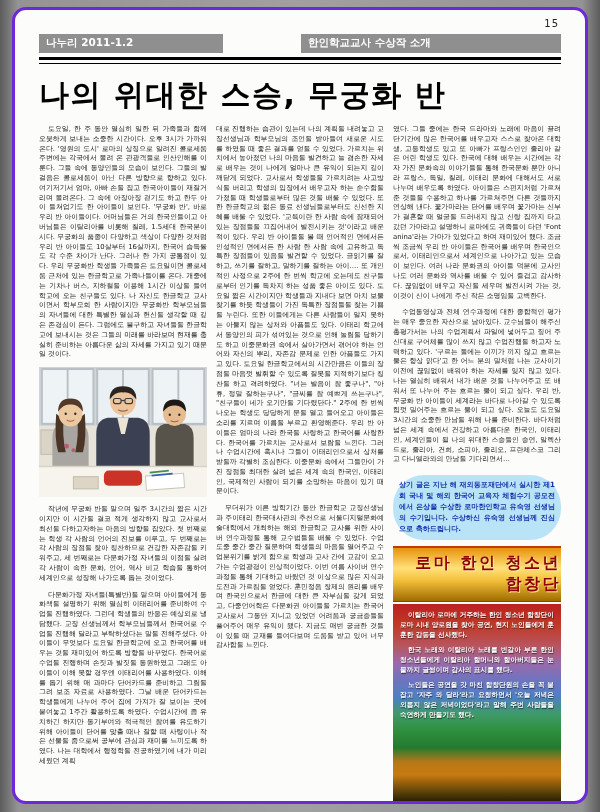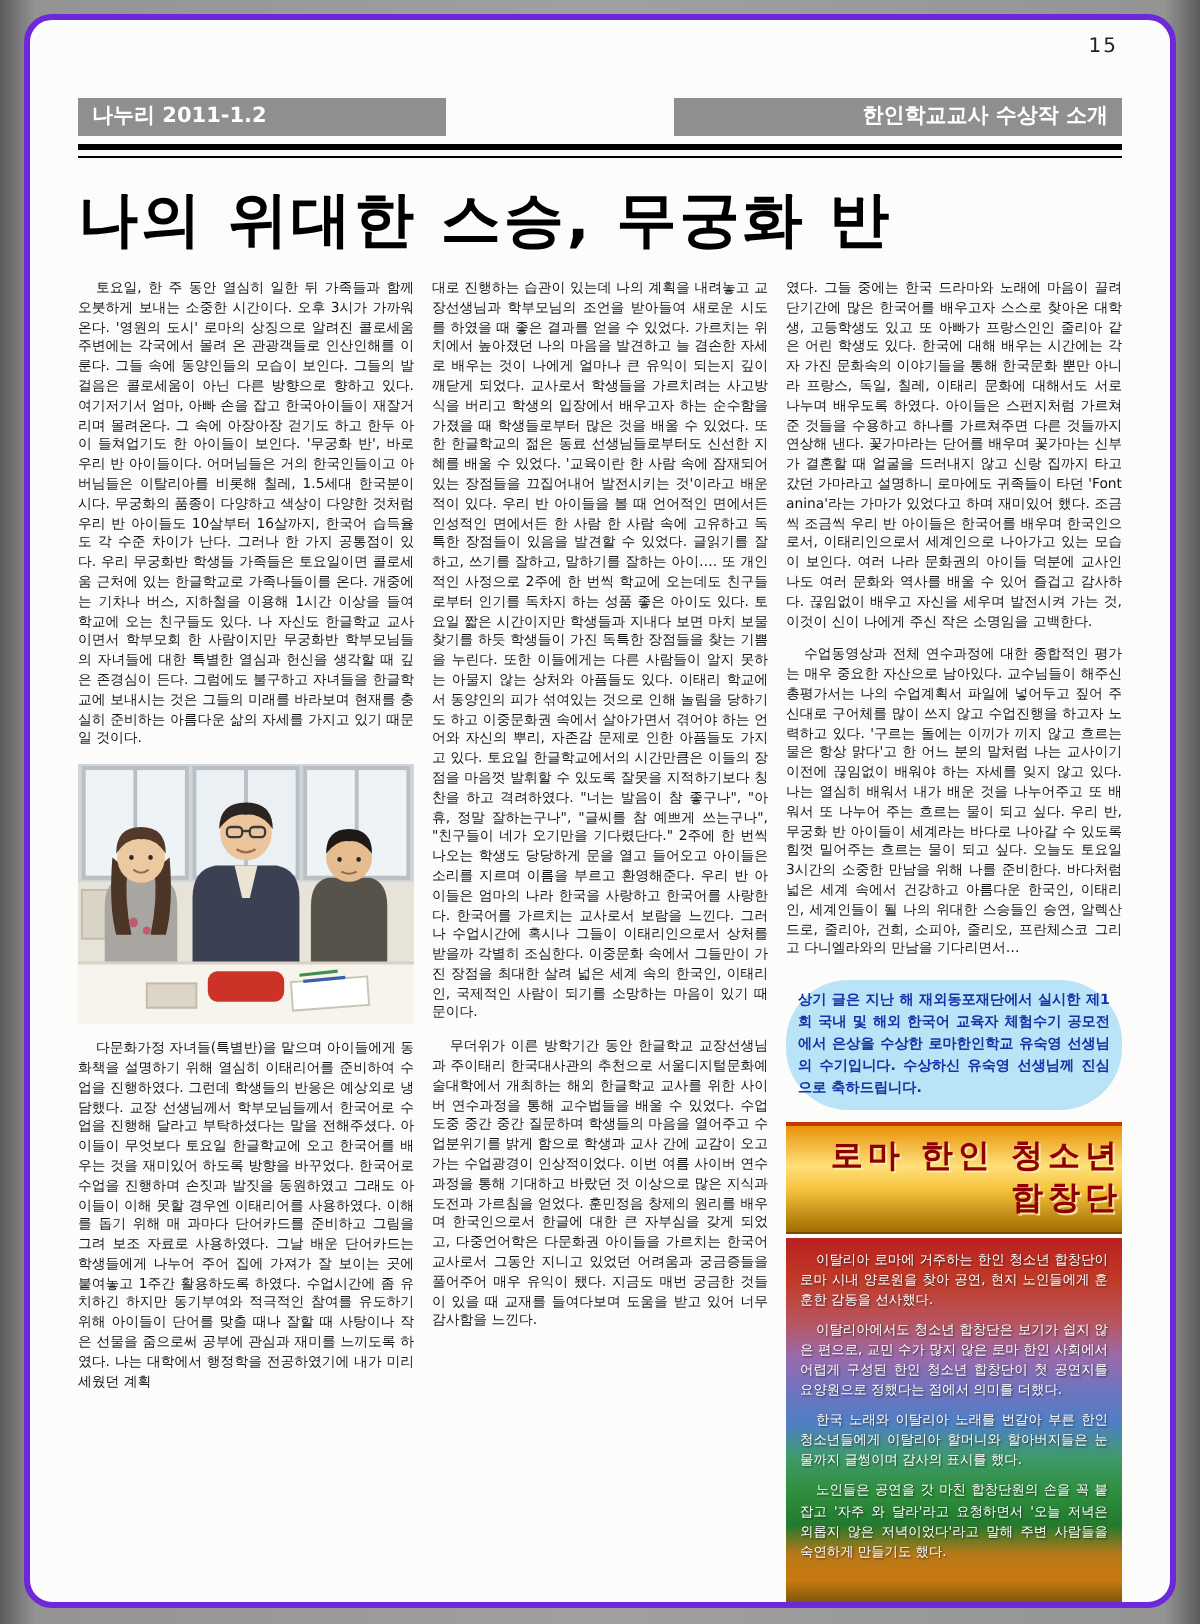--- a/index.html
+++ b/index.html
@@ -9,24 +9,24 @@
     font-family:"DejaVu Sans","Liberation Sans",sans-serif;
     overflow:hidden;
   }
   .sheet{
     position:absolute;left:12px;top:7px;width:576px;height:797px;
     background:#fcfcfa;border-radius:14px;border:3px solid #6d28d9;
     box-sizing:border-box;overflow:hidden;
   }
   .content{position:absolute;left:24px;right:24px;top:8px;}
   .pagenum{text-align:right;font-size:10px;color:#222;padding-right:2px;letter-spacing:1px;}
-  .bars{display:flex;justify-content:space-between;margin-top:20px;}
+  .bars{display:flex;justify-content:space-between;margin-top:5px;}
   .bar{background:#8f8f8f;color:#fff;font-weight:bold;font-size:10.5px;padding:2px 7px 3px;box-sizing:border-box;}
   .bar-left{width:184px;}
-  .bar-right{width:224px;text-align:right;}
+  .bar-right{width:260px;text-align:left;}
   .rule{margin-top:4px;border-top:3.5px solid #000;border-bottom:1.5px solid #000;height:3px;}
   h1.title{margin:11px 0 9px;font-size:30px;font-weight:bold;color:#000;letter-spacing:1.5px;}
   .cols{display:flex;gap:9px;height:690px;overflow:hidden;}
   .col{flex:1;min-width:0;overflow:hidden;}
   .col p{
     font-size:6.9px;line-height:1.42;text-align:justify;color:#161616;
     margin:0 0 7px;text-indent:9px;word-break:break-all;
   }
   .col p.noindent{text-indent:0;}
   .photo{display:block;width:100%;height:130px;margin:2px 0 8px;}
@@ -43,21 +43,21 @@
   }
   .choir-body{
     flex:1;margin-top:2px;padding:6px 7px 5px;box-sizing:border-box;
     display:flex;flex-direction:column;overflow:hidden;
     background:linear-gradient(180deg,
       #bb2020 0%,#c03a28 10%,#b85560 20%,#9a6aaa 28%,#6f74c0 36%,#4f7fc4 44%,
       #3f9a6a 52%,#2f8f3f 60%,#237a2e 68%,#b87818 75%,#c87a10 81%,#6a4a08 88%,
       #231c06 94%,#0d1f0d 100%);
   }
   .choir-body p{
-    font-size:6.7px;line-height:1.5;color:#fff;font-weight:normal;margin:0 0 5px;
+    font-size:6.7px;line-height:1.5;color:#fff;font-weight:bold;margin:0 0 5px;
     text-indent:8px;text-align:justify;word-break:break-all;
     text-shadow:.5px .5px 1px rgba(0,0,0,.65);
   }
 </style>
 </head>
 <body>
 
 <div class="sheet">
   <div class="content">
 
@@ -121,39 +121,39 @@
           <g>
             <rect x="0" y="98" width="176" height="30" fill="#f7f4ee"></rect>
             <line x1="0" y1="98" x2="176" y2="98" stroke="#d8d2c4" stroke-width="1.5"></line>
             <rect x="68" y="102" width="40" height="15" rx="5" fill="#cc3328"></rect>
             <rect x="112" y="106" width="40" height="14" fill="#ffffff" stroke="#c9c4b6" stroke-width="1" transform="rotate(-4 132 113)"></rect>
             <line x1="116" y1="104" x2="136" y2="102" stroke="#3f8f4f" stroke-width="1.6"></line>
             <line x1="118" y1="107" x2="140" y2="105" stroke="#3a5fae" stroke-width="1.6"></line>
             <rect x="36" y="108" width="26" height="12" fill="#ddd6c6" stroke="#c2bba9" stroke-width="1"></rect>
           </g>
         </svg>
+        <p>작년에 무궁화 반을 맡으며 일주 3시간의 짧은 시간이지만 이 시간을 결코 적게 생각하지 않고 교사로서 최선을 다하고자하는 마음의 방향을 잡았다. 첫 번째로는 학생 각 사람의 언어의 진보를 이루고, 두 번째로는 각 사람의 장점을 찾아 칭찬하므로 건강한 자존감을 키워주고, 세 번째로는 다문화가정 자녀들의 이점을 살려 각 사람이 속한 문화, 언어, 역사 비교 학습을 통하여 세계인으로 성장해 나가도록 돕는 것이었다.</p>
         <p>다문화가정 자녀들(특별반)을 맡으며 아이들에게 동화책을 설명하기 위해 열심히 이태리어를 준비하여 수업을 진행하였다. 그런데 학생들의 반응은 예상외로 냉담했다. 교장 선생님께서 학부모님들께서 한국어로 수업을 진행해 달라고 부탁하셨다는 말을 전해주셨다. 아이들이 무엇보다 토요일 한글학교에 오고 한국어를 배우는 것을 재미있어 하도록 방향을 바꾸었다. 한국어로 수업을 진행하며 손짓과 발짓을 동원하였고 그래도 아이들이 이해 못할 경우엔 이태리어를 사용하였다. 이해를 돕기 위해 매 과마다 단어카드를 준비하고 그림을 그려 보조 자료로 사용하였다. 그날 배운 단어카드는 학생들에게 나누어 주어 집에 가져가 잘 보이는 곳에 붙여놓고 1주간 활용하도록 하였다. 수업시간에 좀 유치하긴 하지만 동기부여와 적극적인 참여를 유도하기 위해 아이들이 단어를 맞출 때나 잘할 때 사탕이나 작은 선물을 줌으로써 공부에 관심과 재미를 느끼도록 하였다. 나는 대학에서 행정학을 전공하였기에 내가 미리 세웠던 계획</p>
       </div>
 
       <div class="col">
         <p class="noindent">대로 진행하는 습관이 있는데 나의 계획을 내려놓고 교장선생님과 학부모님의 조언을 받아들여 새로운 시도를 하였을 때 좋은 결과를 얻을 수 있었다. 가르치는 위치에서 높아졌던 나의 마음을 발견하고 늘 겸손한 자세로 배우는 것이 나에게 얼마나 큰 유익이 되는지 깊이 깨닫게 되었다. 교사로서 학생들을 가르치려는 사고방식을 버리고 학생의 입장에서 배우고자 하는 순수함을 가졌을 때 학생들로부터 많은 것을 배울 수 있었다. 또한 한글학교의 젊은 동료 선생님들로부터도 신선한 지혜를 배울 수 있었다. '교육이란 한 사람 속에 잠재되어 있는 장점들을 끄집어내어 발전시키는 것'이라고 배운 적이 있다. 우리 반 아이들을 볼 때 언어적인 면에서든 인성적인 면에서든 한 사람 한 사람 속에 고유하고 독특한 장점들이 있음을 발견할 수 있었다. 글읽기를 잘하고, 쓰기를 잘하고, 말하기를 잘하는 아이…. 또 개인적인 사정으로 2주에 한 번씩 학교에 오는데도 친구들로부터 인기를 독차지 하는 성품 좋은 아이도 있다. 토요일 짧은 시간이지만 학생들과 지내다 보면 마치 보물찾기를 하듯 학생들이 가진 독특한 장점들을 찾는 기쁨을 누린다. 또한 이들에게는 다른 사람들이 알지 못하는 아물지 않는 상처와 아픔들도 있다. 이태리 학교에서 동양인의 피가 섞여있는 것으로 인해 놀림을 당하기도 하고 이중문화권 속에서 살아가면서 겪어야 하는 언어와 자신의 뿌리, 자존감 문제로 인한 아픔들도 가지고 있다. 토요일 한글학교에서의 시간만큼은 이들의 장점을 마음껏 발휘할 수 있도록 잘못을 지적하기보다 칭찬을 하고 격려하였다. "너는 발음이 참 좋구나", "아휴, 정말 잘하는구나", "글씨를 참 예쁘게 쓰는구나", "친구들이 네가 오기만을 기다렸단다." 2주에 한 번씩 나오는 학생도 당당하게 문을 열고 들어오고 아이들은 소리를 지르며 이름을 부르고 환영해준다. 우리 반 아이들은 엄마의 나라 한국을 사랑하고 한국어를 사랑한다. 한국어를 가르치는 교사로서 보람을 느낀다. 그러나 수업시간에 혹시나 그들이 이태리인으로서 상처를 받을까 각별히 조심한다. 이중문화 속에서 그들만이 가진 장점을 최대한 살려 넓은 세계 속의 한국인, 이태리인, 국제적인 사람이 되기를 소망하는 마음이 있기 때문이다.</p>
         <p>무더위가 이른 방학기간 동안 한글학교 교장선생님과 주이태리 한국대사관의 추천으로 서울디지털문화예술대학에서 개최하는 해외 한글학교 교사를 위한 사이버 연수과정을 통해 교수법들을 배울 수 있었다. 수업 도중 중간 중간 질문하며 학생들의 마음을 열어주고 수업분위기를 밝게 함으로 학생과 교사 간에 교감이 오고가는 수업광경이 인상적이었다. 이번 여름 사이버 연수과정을 통해 기대하고 바랐던 것 이상으로 많은 지식과 도전과 가르침을 얻었다. 훈민정음 창제의 원리를 배우며 한국인으로서 한글에 대한 큰 자부심을 갖게 되었고, 다중언어학은 다문화권 아이들을 가르치는 한국어 교사로서 그동안 지니고 있었던 어려움과 궁금증들을 풀어주어 매우 유익이 됐다. 지금도 매번 궁금한 것들이 있을 때 교재를 들여다보며 도움을 받고 있어 너무 감사함을 느낀다.</p>
       </div>
 
       <div class="col col3">
         <p class="noindent">였다. 그들 중에는 한국 드라마와 노래에 마음이 끌려 단기간에 많은 한국어를 배우고자 스스로 찾아온 대학생, 고등학생도 있고 또 아빠가 프랑스인인 줄리아 같은 어린 학생도 있다. 한국에 대해 배우는 시간에는 각자 가진 문화속의 이야기들을 통해 한국문화 뿐만 아니라 프랑스, 독일, 칠레, 이태리 문화에 대해서도 서로 나누며 배우도록 하였다. 아이들은 스펀지처럼 가르쳐 준 것들을 수용하고 하나를 가르쳐주면 다른 것들까지 연상해 낸다. 꽃가마라는 단어를 배우며 꽃가마는 신부가 결혼할 때 얼굴을 드러내지 않고 신랑 집까지 타고 갔던 가마라고 설명하니 로마에도 귀족들이 타던 'Fontanina'라는 가마가 있었다고 하며 재미있어 했다. 조금씩 조금씩 우리 반 아이들은 한국어를 배우며 한국인으로서, 이태리인으로서 세계인으로 나아가고 있는 모습이 보인다. 여러 나라 문화권의 아이들 덕분에 교사인 나도 여러 문화와 역사를 배울 수 있어 즐겁고 감사하다. 끊임없이 배우고 자신을 세우며 발전시켜 가는 것, 이것이 신이 나에게 주신 작은 소명임을 고백한다.</p>
         <p>수업동영상과 전체 연수과정에 대한 종합적인 평가는 매우 중요한 자산으로 남아있다. 교수님들이 해주신 총평가서는 나의 수업계획서 파일에 넣어두고 짚어 주신대로 구어체를 많이 쓰지 않고 수업진행을 하고자 노력하고 있다. '구르는 돌에는 이끼가 끼지 않고 흐르는 물은 항상 맑다'고 한 어느 분의 말처럼 나는 교사이기 이전에 끊임없이 배워야 하는 자세를 잊지 않고 있다. 나는 열심히 배워서 내가 배운 것을 나누어주고 또 배워서 또 나누어 주는 흐르는 물이 되고 싶다. 우리 반, 무궁화 반 아이들이 세계라는 바다로 나아갈 수 있도록 힘껏 밀어주는 흐르는 물이 되고 싶다. 오늘도 토요일 3시간의 소중한 만남을 위해 나를 준비한다. 바다처럼 넓은 세계 속에서 건강하고 아름다운 한국인, 이태리인, 세계인들이 될 나의 위대한 스승들인 승연, 알렉산드로, 줄리아, 건희, 소피아, 줄리오, 프란체스코 그리고 다니엘라와의 만남을 기다리면서…</p>
 
         <div class="notice">상기 글은 지난 해 재외동포재단에서 실시한 제1회 국내 및 해외 한국어 교육자 체험수기 공모전에서 은상을 수상한 로마한인학교 유숙영 선생님의 수기입니다. 수상하신 유숙영 선생님께 진심으로 축하드립니다.</div>
 
         <div class="choir-title">로마 한인 청소년 합창단</div>
 
         <div class="choir-body">
           <p>이탈리아 로마에 거주하는 한인 청소년 합창단이 로마 시내 양로원을 찾아 공연, 현지 노인들에게 훈훈한 감동을 선사했다.</p>
-          <p>이탈리아에서도 청소년 합창단은 보기가 쉽지 않은 편으로, 교민 수가 많지 않은 로마 한인 사회에서 어렵게 구성된 한인 청소년 합창단이 첫 공연지를 요양원으로 정했다는 점에서 의미를 더했다.</p>
           <p>한국 노래와 이탈리아 노래를 번갈아 부른 한인 청소년들에게 이탈리아 할머니와 할아버지들은 눈물까지 글썽이며 감사의 표시를 했다.</p>
           <p>노인들은 공연을 갓 마친 합창단원의 손을 꼭 붙잡고 '자주 와 달라'라고 요청하면서 '오늘 저녁은 외롭지 않은 저녁이었다'라고 말해 주변 사람들을 숙연하게 만들기도 했다.</p>
 
         </div>
       </div>
 
     </div>
   </div>
 </div>
 

